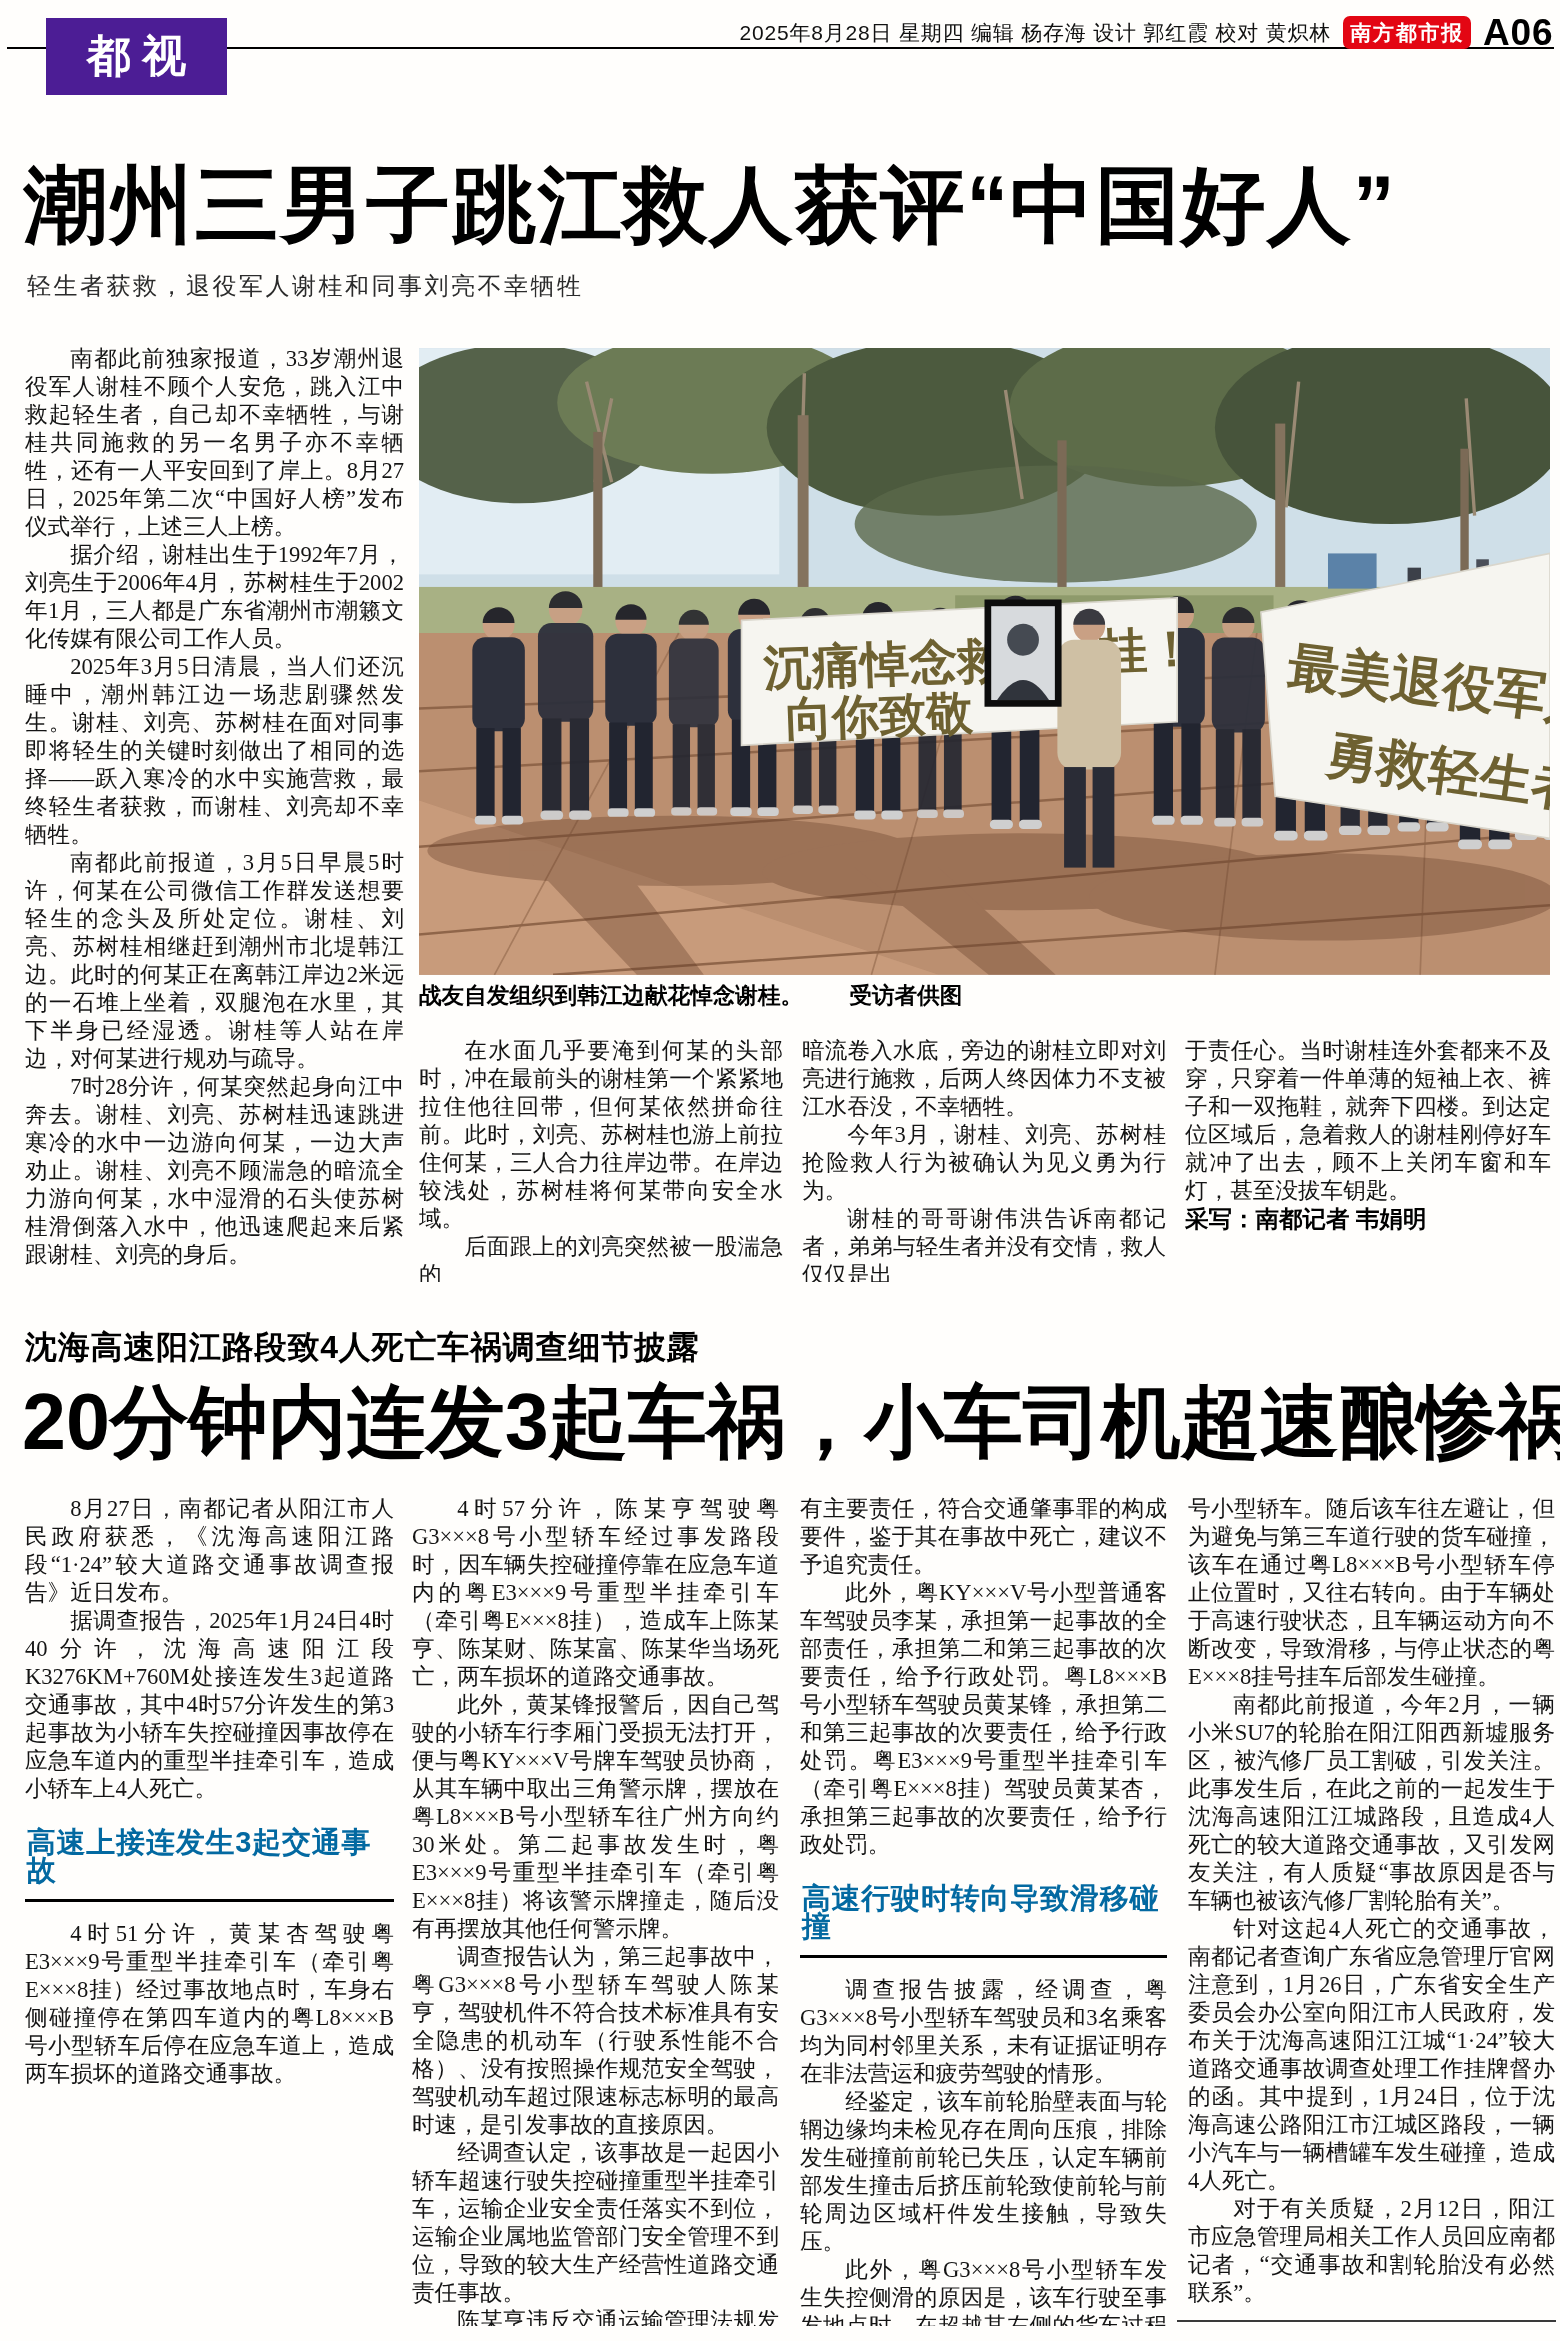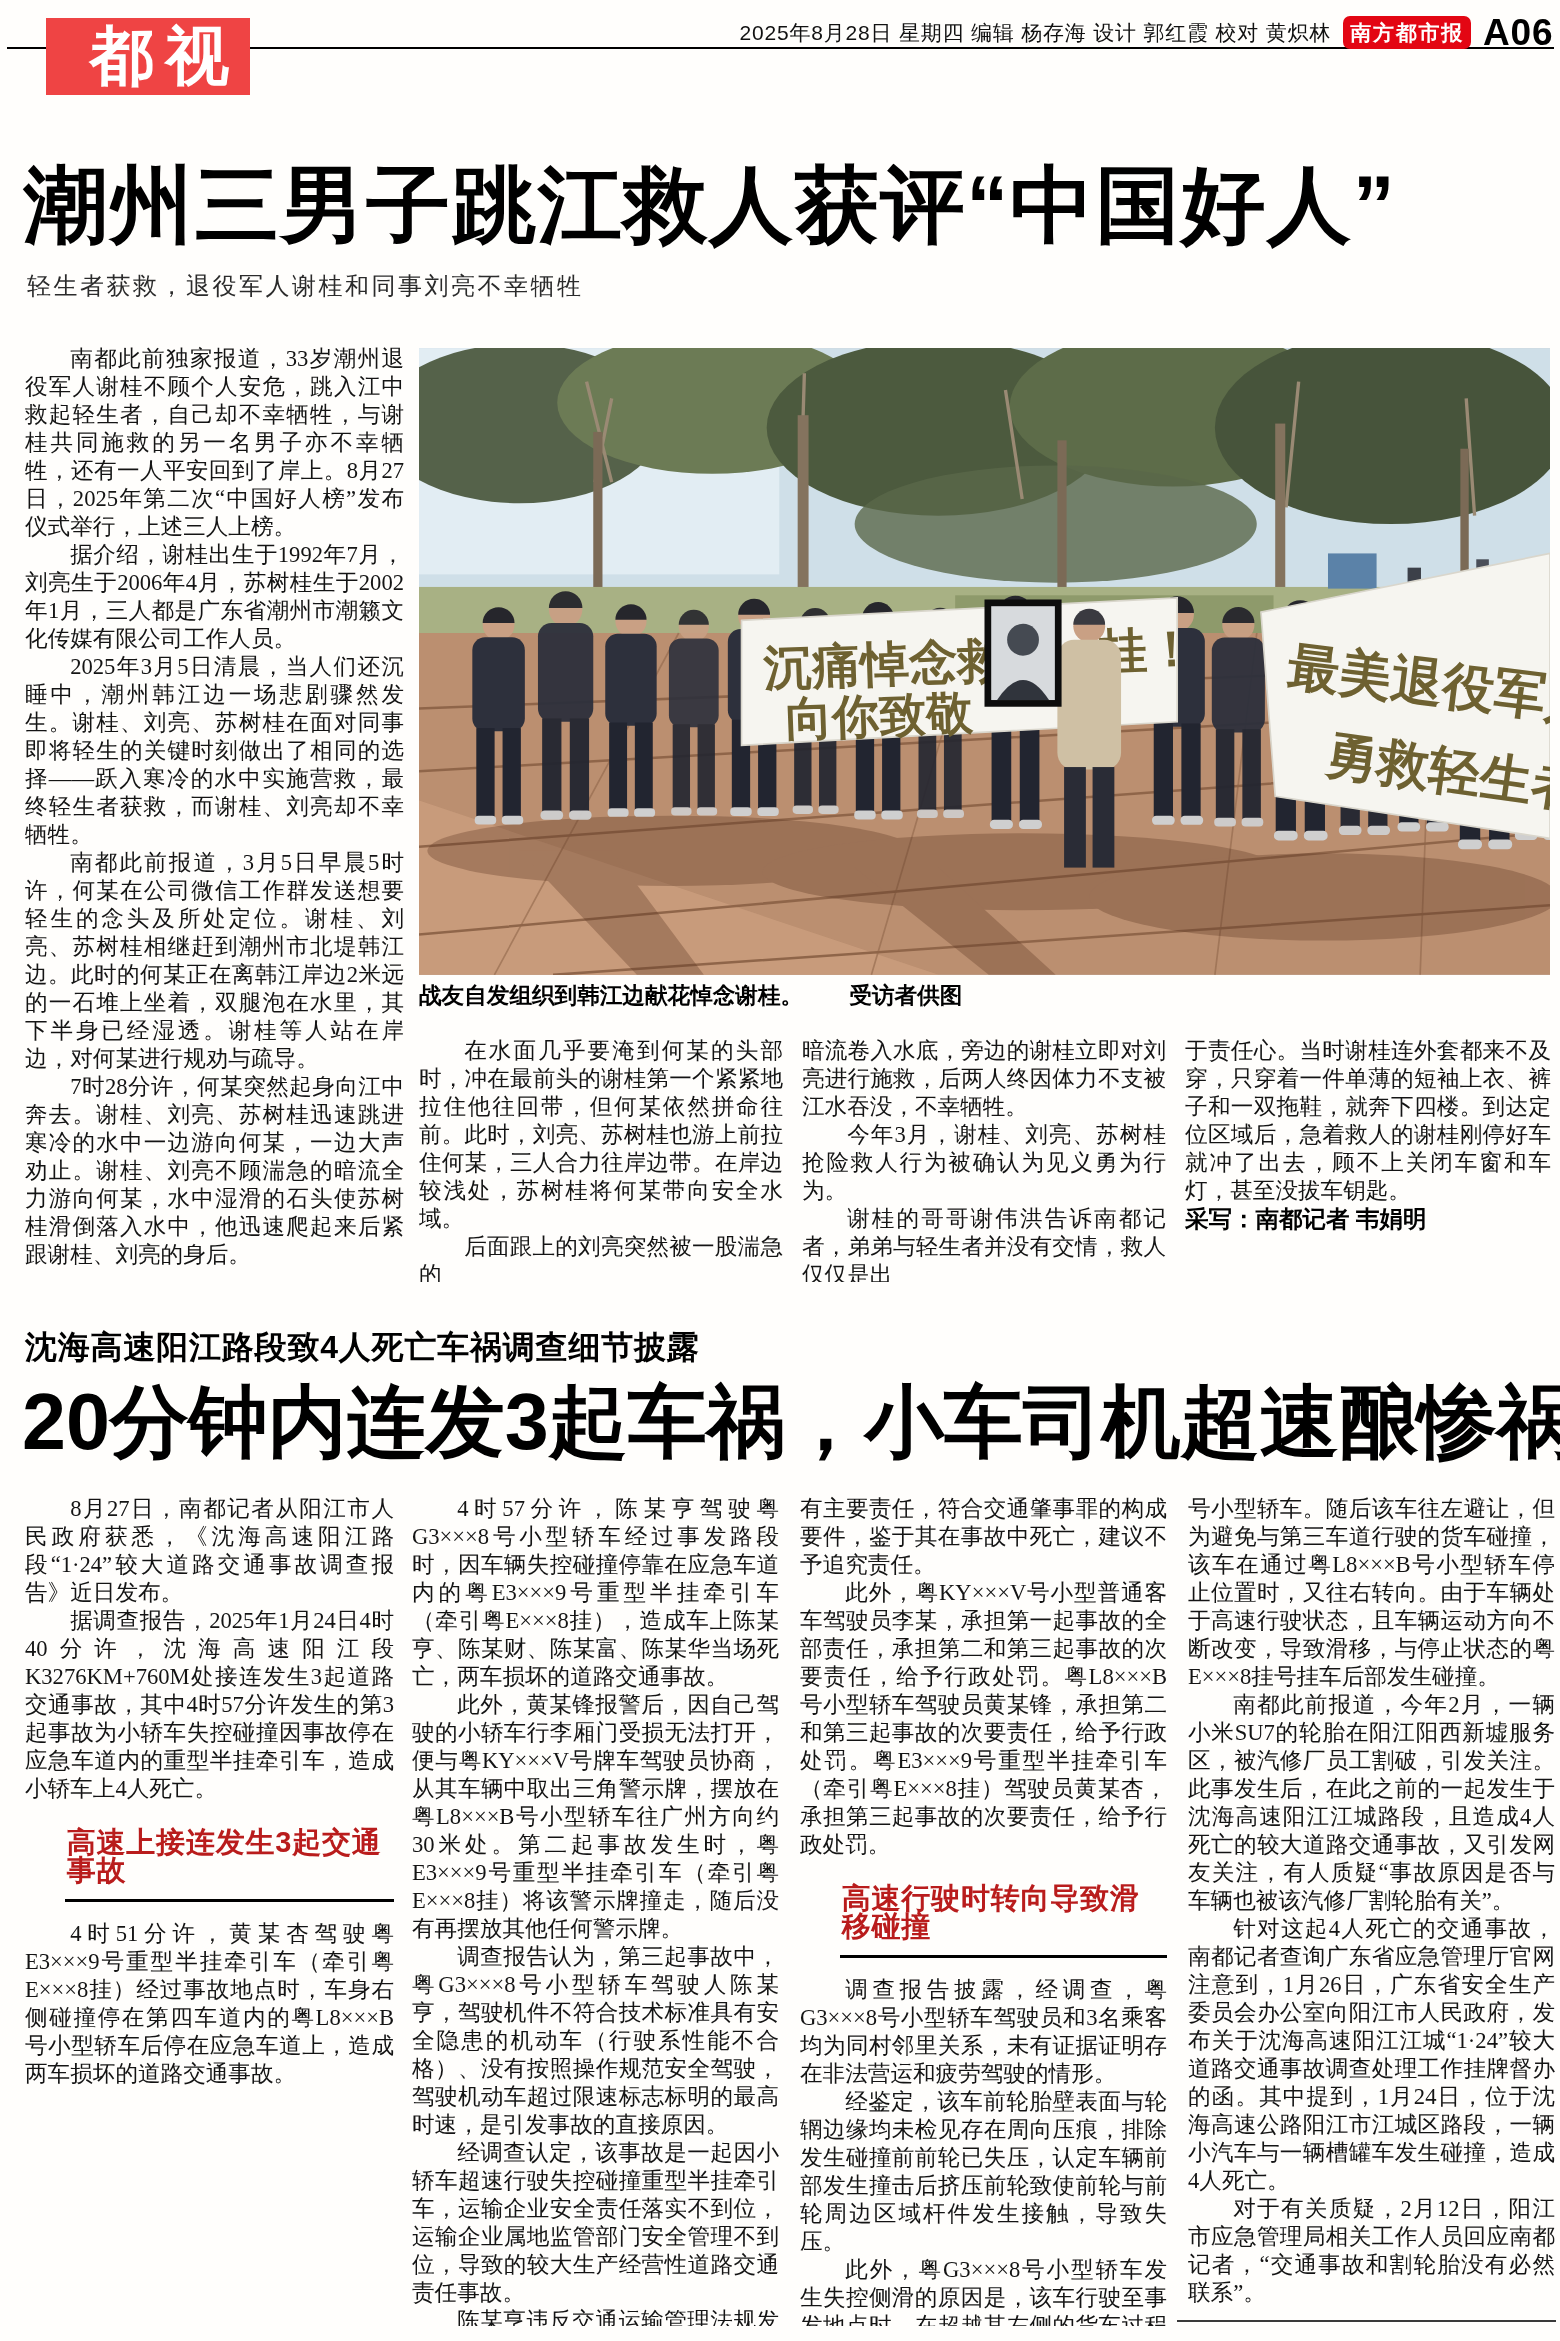--- a/index.html
+++ b/index.html
@@ -5,22 +5,22 @@
   html,body { margin:0; padding:0; background:#9a9a9a; }
   .page {
     position:relative; width:1560px; height:2342px; margin:0 auto;
     background:#fffefc; overflow:hidden; color:#111;
     font-family:"Liberation Sans", sans-serif;
   }
   
   .hdr-rule { position:absolute; left:6.7px; top:47px; width:1547px; height:1.7px; background:#000; }
   .section-box {
     position:absolute; left:46px; top:18.4px; width:181px; height:77px;
-    background:#ef4444; color:#fff; display:flex; align-items:center; justify-content:center;
-    font-weight:bold; font-size:64px; letter-spacing:11.7px; text-indent:11.7px;padding-left:23px;
+    background:#4c1d95; color:#fff; display:flex; align-items:center; justify-content:center;
+    font-weight:bold; font-size:44px; letter-spacing:11.7px; text-indent:11.7px;
   }
   .hdr-row {
     position:absolute; right:6.7px; top:15px; height:35px;
     display:flex; align-items:center; gap:11.7px;
   }
   .dateline { font-size:21px; color:#111; letter-spacing:0.8px; }
   .masthead {
     background:#e30613; color:#ffffff; font-weight:bold; font-size:21px;
     padding:2.5px 7.5px; letter-spacing:1.7px;border-radius:7px;
   }
@@ -54,23 +54,23 @@
   
   .kicker {
     position:absolute; left:25px; top:1326px; width:1005px;
     font-size:32px; font-weight:600; color:#000; letter-spacing:0.8px; white-space:nowrap;
   }
   .headline2 {
     position:absolute; left:22px; top:1370px; width:1533px;
     font-size:79px; font-weight:bold; color:#000; letter-spacing:0; white-space:nowrap;
   }
   .subhead {
-    font-family:"Liberation Sans",sans-serif; font-weight:bold; font-size:29px; color:#b91c1c;
+    font-family:"Liberation Sans",sans-serif; font-weight:bold; font-size:29px; color:#0369a1;
     border-bottom:3.4px solid #000; padding:25px 1.7px 15px 1.7px; margin-bottom:18.4px;
-    text-indent:0; letter-spacing:0.8px;margin-left:40px;
+    text-indent:0; letter-spacing:0.8px;
   }
   .bottom-rule { position:absolute; left:1177px; top:2320px; width:379px; height:1.7px; background:#3a3a3a; }
 </style>
 </head>
 <body>
 
 <div class="page">
 
   <div class="hdr-rule"></div>
   <div class="section-box">

